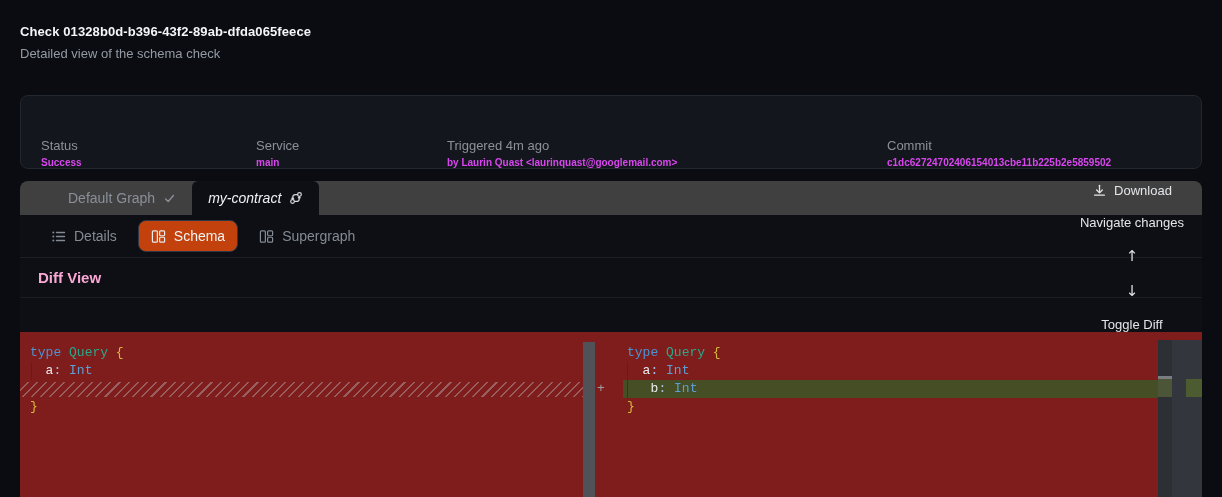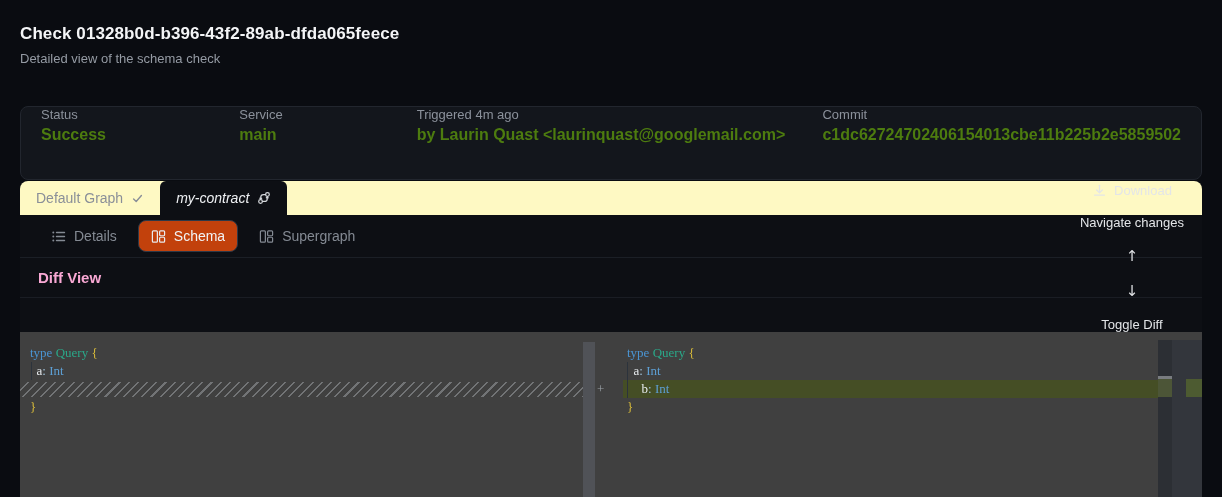--- a/index.html
+++ b/index.html
@@ -6,37 +6,37 @@
   html,body { margin:0; padding:0; }
   body {
     width:1222px; height:497px; position:relative; overflow:hidden;
     background:#0a0c11; color:#e6e8eb;
     font-family:"Liberation Sans", sans-serif;
   }
   svg { display:block; }
 
   
   .hdr { position:absolute; left:20px; top:24px; }
-  .hdr h1 { margin:0; font-size:17px; font-weight:600; color:#f4f5f7; letter-spacing:.1px; }
+  .hdr h1 { margin:0; font-size:13px; font-weight:600; color:#f4f5f7; letter-spacing:.1px; }
   .hdr p  { margin:7px 0 0; font-size:13px; color:#959ba4; }
 
   
   .card {
-    position:absolute; left:20px; top:106px; width:1182px; height:74px;
+    position:absolute; left:20px; top:95px; width:1182px; height:74px;
     background:#13161c; border:1px solid #22262e; border-radius:8px;
-    display:flex; align-items:flex-start; padding:0 20px;
+    display:flex; align-items:flex-end; padding:0 20px;
   }
   .fld { display:flex; flex-direction:column; gap:4px; }
   .f0 { width:215px; } .f1 { width:175px; } .f2 { width:440px;margin-left:16px; } .f3 { flex:1; }
   .fl { font-size:13px; color:#8b919b; }
-  .fv { font-size:16px; font-weight:600; color:#4d7c0f; }
+  .fv { font-size:10px; font-weight:600; color:#d946ef; }
 
   
   .shell { position:absolute; left:20px; top:181px; width:1182px; bottom:0; }
-  .tabstrip { height:34px; background:#fef9c3; border-radius:8px 8px 0 0; display:flex; }
+  .tabstrip { height:34px; background:#404040; border-radius:8px 8px 0 0; display:flex;padding-left:32px; }
   .gtab {
     display:flex; align-items:center; gap:8px; padding:0 16px;
     font-size:14px; color:#8a8f98; cursor:pointer; white-space:nowrap;
   }
   .gtab.active { background:#0d0f14; color:#eef0f3; border-radius:6px 6px 0 0;font-style:italic; }
   .content { position:absolute; top:34px; left:0; right:0; bottom:0; background:#0d0f14; }
 
   .subtabs { height:43px; display:flex; align-items:center; padding:0 18px; gap:8px;
              border-bottom:1px solid #1b1f26; }
   .vtab { display:flex; align-items:center; gap:8px; padding:7px 12px; font-size:14px;
@@ -49,22 +49,22 @@
   .controls { display:flex; align-items:center; gap:17px; font-size:13px; color:#e3e5e8;flex-direction:column; }
   .ctrl { display:flex; align-items:center; gap:7px; cursor:pointer; }
   .arrowbtn { font-size:15px; color:#dcdee1; cursor:pointer; padding:0 2px;
               font-family:"DejaVu Sans", sans-serif; }
   .switch { width:44px; height:24px; background:#3a3d44; border-radius:12px; position:relative; cursor:pointer; }
   .switch.on { background:#ffffff; }
   .knob { position:absolute; left:2px; top:2px; width:20px; height:20px; border-radius:50%; background:#e8e8e8; }
   .switch.on .knob { left:auto; right:2px; background:#15171b; }
 
   
-  .editor { position:absolute; top:117px; left:0; right:0; bottom:0; background:#404040;
-            font-family:Liberation Serif, serif; font-size:13px; line-height:18px; }
+  .editor { position:absolute; top:117px; left:0; right:0; bottom:0; background:#7f1d1d;
+            font-family:Liberation Mono, monospace; font-size:13px; line-height:18px; }
   .pane-left  { position:absolute; left:0; top:0; bottom:0; width:563px; padding-top:12px; }
   .pane-right { position:absolute; left:575px; right:0; top:0; bottom:0; padding-top:12px; }
   .cl { height:18px; white-space:pre; padding-left:10px; }
   .pane-right .cl { padding-left:32px; }
   .cl.hatch { height:15px; margin:2px 0 1px; padding:0;
     background:repeating-linear-gradient(135deg, transparent 0 5px, rgba(195,200,206,.38) 5px 6.5px); }
   .pane-right .cl.added { margin-left:28px; margin-right:24px; padding-left:12px; }
   .ig { position:absolute; width:1px; background:#2c333c; }
   .sash { position:absolute; left:563px; width:12px; top:10px; bottom:0; background:#505257; cursor:col-resize; }
   .plus { position:absolute; left:577px; top:48px; height:18px; line-height:18px; color:#9aa0a6; }

